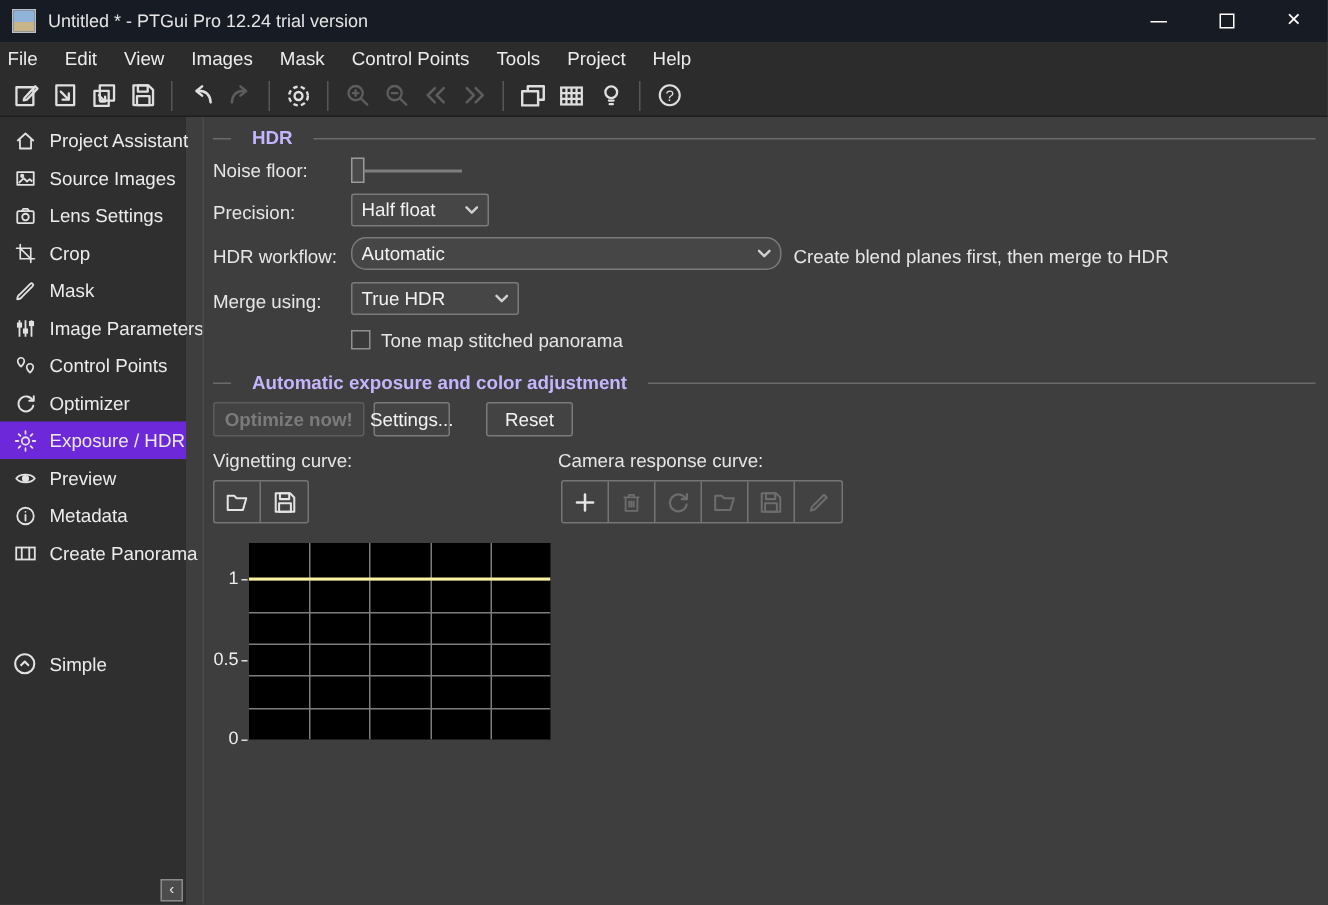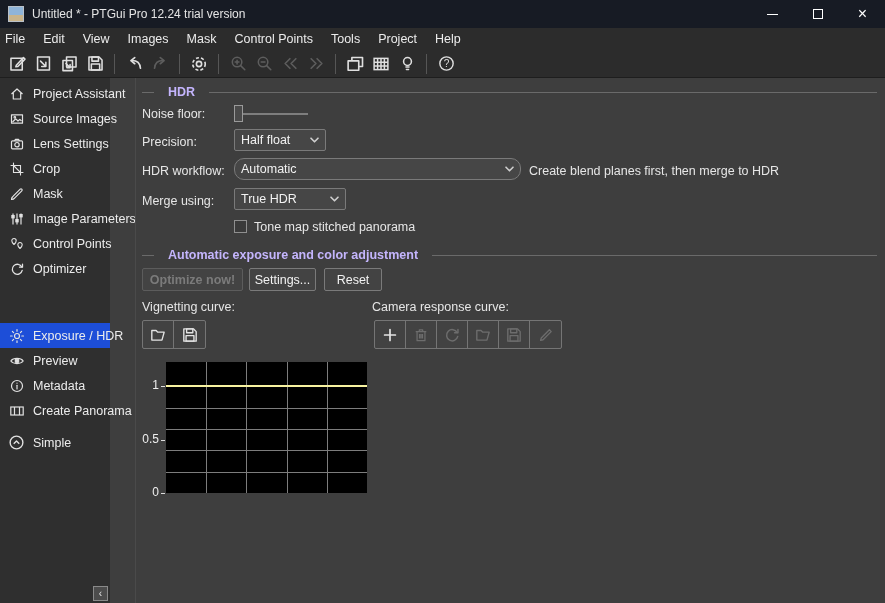--- a/index.html
+++ b/index.html
@@ -29,26 +29,26 @@
   .toolbar { position:absolute; left:0; top:50px; width:885px; height:28px;
     background:#2c2c2c; border-bottom:1px solid #1e1e1e;
     display:flex; align-items:center; padding-left:4px; }
   .tb-icon { width:26px; height:22px; display:flex; align-items:center;
     justify-content:center; color:#dfdfdf; }
   .tb-icon.disabled { color:#5d5d5d; }
   .tb-sep { width:1px; height:20px; background:#565656; margin:0 6px; }
   svg { display:block; }
 
   
-  .sidebar { position:absolute; left:0; top:78px; width:110px; height:525px;
+  .sidebar { position:absolute; left:0; top:78px; width:124px; height:525px;
     background:#2f2f2f; color:#ececec; }
   .side-list { padding-top:3px; }
   .side-item { height:25px; display:flex; align-items:center; gap:8px;
     padding-left:8px; font-size:12.5px; white-space:nowrap; }
-  .side-item.selected { background:#1d4ed8;margin-top:42px; }
+  .side-item.selected { background:#6d28d9; }
   .side-icon { width:17px; height:17px; color:#e2e2e2; flex:0 0 17px;
     display:flex; align-items:center; justify-content:center; }
   .simple-item { position:absolute; left:0; top:352px; width:135px; }
   .collapse-btn { position:absolute; right:2px; bottom:2px; width:15px; height:15px;
     background:#4c4c4c; border:1px solid #8a8a8a; color:#e8e8e8; font-size:10px;
     display:flex; align-items:center; justify-content:center; }
 
   
   .content { position:absolute; left:135px; top:78px; width:750px; height:525px;
     background:#3e3e3e; border-left:1px solid #4a4a4a; color:#e6e6e6;
@@ -407,21 +407,21 @@
 
   <div class="group-header" style="top:170px;">
     <span class="dash"></span>
     <span class="gh-label">Automatic exposure and color adjustment</span>
     <span class="rule"></span>
   </div>
 
   <div class="btn disabled" style="left:6px; top:190px; width:101px;">
     <span>Optimize now!</span>
   </div>
-  <div class="btn" style="left:113px; top:190px; width:67px;">
+  <div class="btn" style="left:113px; top:190px; width:51px;">
     <span>Settings...</span>
   </div>
   <div class="btn" style="left:188px; top:190px; width:58px;">
     <span>Reset</span>
   </div>
 
   <div class="field-label" style="top:222px;">Vignetting curve:</div>
   <div class="field-label" style="left:236px; top:222px;">Camera response curve:</div>
 
   <div class="icon-group" style="left:6px;">

